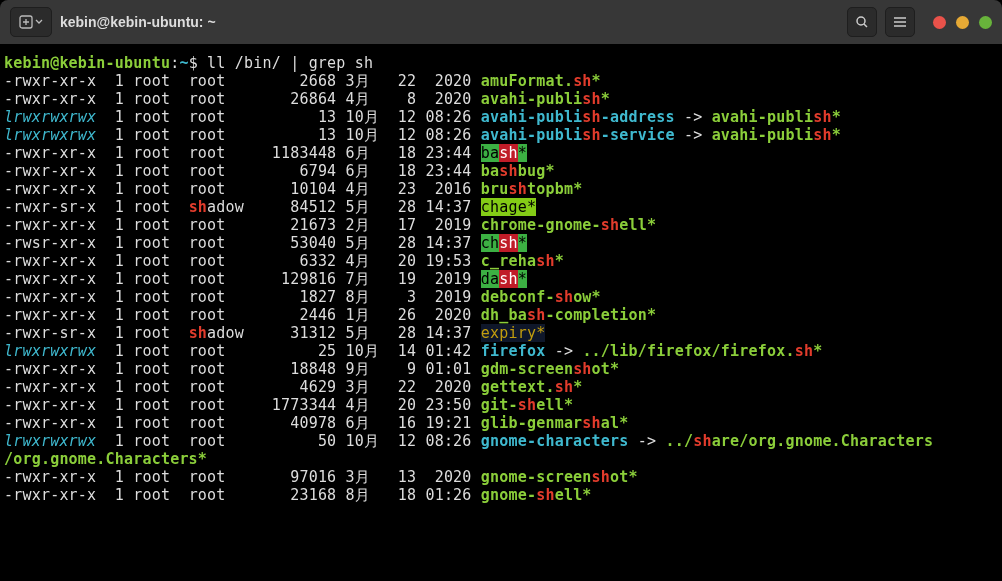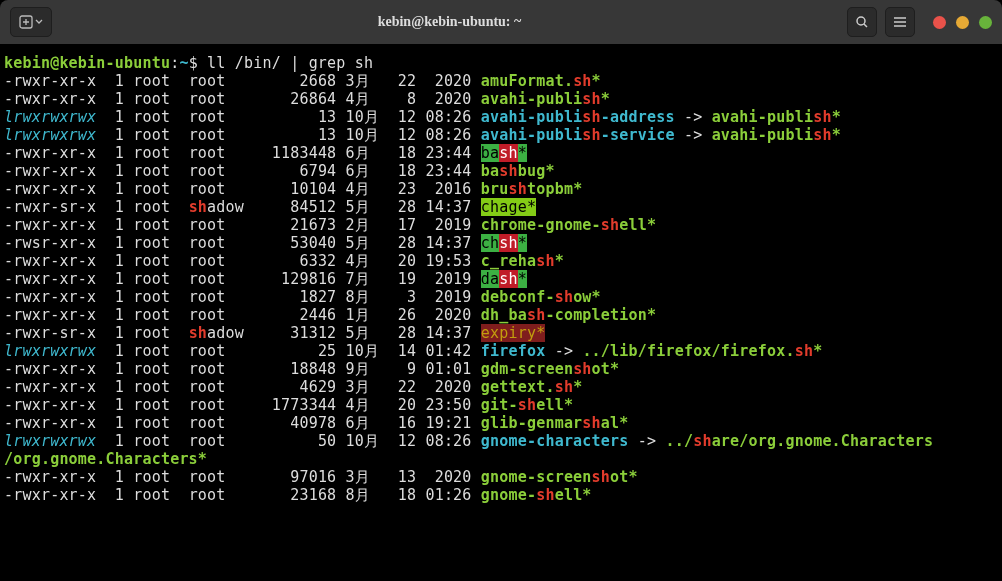--- a/index.html
+++ b/index.html
@@ -2,38 +2,38 @@
 <html><head>
   <meta charset="utf-8">
   <style>
     * { margin: 0; padding: 0; box-sizing: border-box; }
     body { background: #000; width: 1002px; height: 581px; overflow: hidden; font-family: "DejaVu Sans Mono", "Ubuntu Mono", monospace; }
     .window { width: 1002px; height: 581px; background: #000; border-radius: 8px; overflow: hidden; display: flex; flex-direction: column; }
     .titlebar { height: 44px; background: #373737; display: flex; align-items: center; padding: 0 10px; gap: 8px; }
     .tb-left { display: flex; align-items: center; gap: 6px; }
     .newtab-btn { width: 42px; height: 30px; background: #2b2b2b; border: 1px solid #1e1e1e; border-radius: 5px; display: flex; align-items: center; justify-content: center; gap: 2px; }
     .newtab-btn svg { display: block; }
-    .title { flex: 1; text-align: center; color: #ddd; font-family: Liberation Serif, serif; font-size: 14px; font-weight: 600; }
+    .title { flex: 1; color: #ddd; font-family: Liberation Sans, sans-serif; font-size: 14px; font-weight: 600; }
     .tb-right { display: flex; align-items: center; gap: 8px; }
     .icon-btn { width: 30px; height: 30px; background: #2b2b2b; border: 1px solid #1e1e1e; border-radius: 5px; display: flex; align-items: center; justify-content: center; }
     .dots { display: flex; gap: 10px; margin-left: 10px; }
     .dot { width: 13px; height: 13px; border-radius: 50%; }
     .dot.red { background: #e9524a; }
     .dot.yellow { background: #e6a935; }
     .dot.green { background: #68b33b; }
     .terminal { flex: 1; white-space: pre; font-size: 15px; line-height: 18px; color: #ccc; padding: 10px 4px; letter-spacing: 0.2px; }
     .c-green-b { color: #8bce3a; font-weight: bold; }
     .c-red-b { color: #e23c2c; font-weight: bold; }
     .c-cyan-b { color: #3fb9cf; font-weight: bold; }
     .c-white { color: #ddd; }
     .c-teal { color: #3fb9cf; font-style: italic; }
     .bg-green { background: #3cb043; color: #000; }
     .bg-red { background: #c01c28; color: #fff; }
     .bg-yellow { background: #84cc16; color: #000; }
-    .yellow-bg-black { background: #7f1d1d; color: #c29d0e; }
+    .yellow-bg-black { background: #0f172a; color: #c29d0e; }
   </style>
 </head>
 <body>
 
 <div class="window">
   <div class="titlebar">
     <div class="tb-left">
       <div class="newtab-btn">
         <svg width="14" height="14" viewBox="0 0 14 14">
             <rect x="1" y="1" width="12" height="12" rx="2" fill="none" stroke="#bbb" stroke-width="1.3"></rect>

